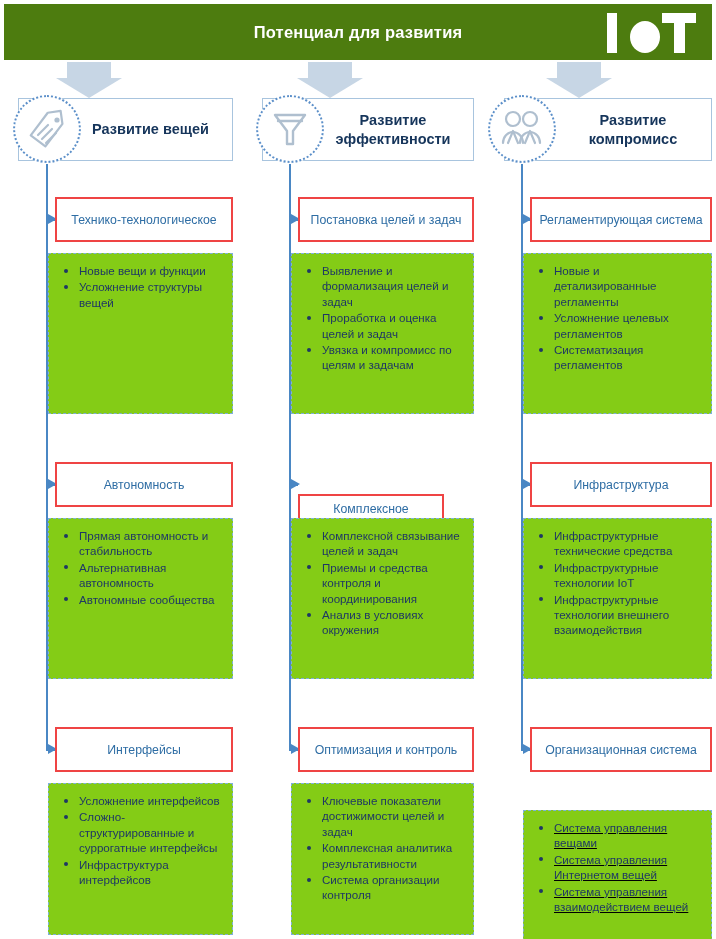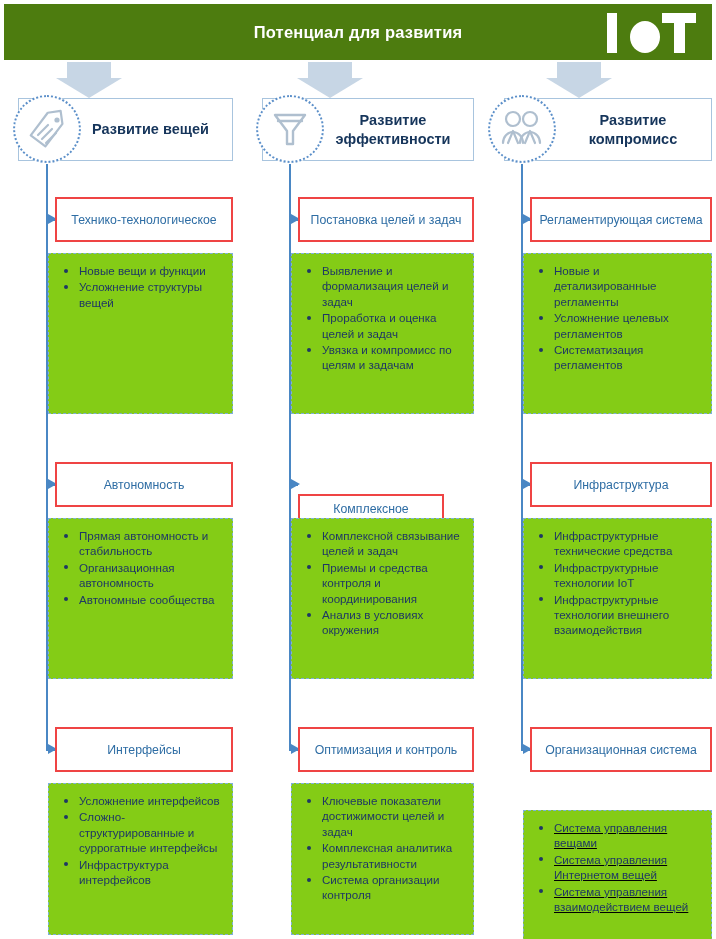--- a/index.html
+++ b/index.html
@@ -263,21 +263,21 @@
       <li>Усложнение структуры вещей</li>
     </ul>
   </div>
 
   <div class="sub-box" style="left:55px; top:462px; width:178px;">
     <span class="sub-box-label">Автономность</span>
   </div>
   <div class="bullets" style="left:48px; top:518px; width:185px; height:161px;">
     <ul>
       <li>Прямая автономность и стабильность</li>
-      <li>Организационная автономность</li>
+      <li>Альтернативная автономность</li>
       <li>Автономные сообщества</li>
     </ul>
   </div>
 
   <div class="sub-box" style="left:55px; top:727px; width:178px;">
     <span class="sub-box-label">Интерфейсы</span>
   </div>
   <div class="bullets" style="left:48px; top:783px; width:185px; height:152px;">
     <ul>
       <li>Усложнение интерфейсов</li>

